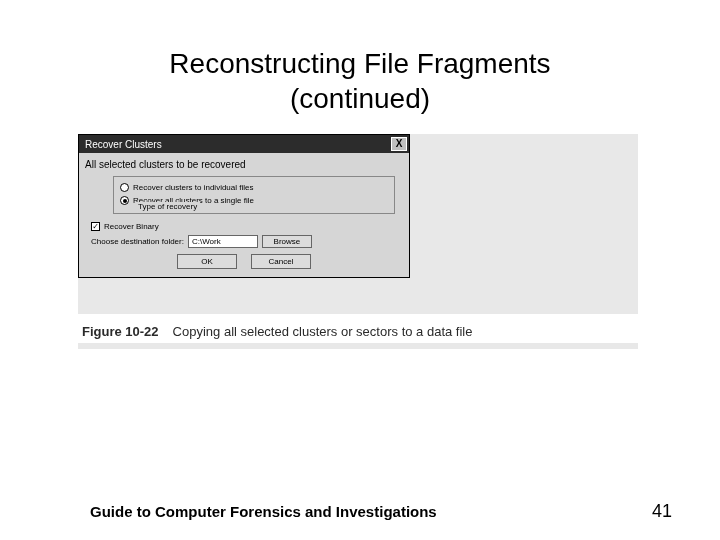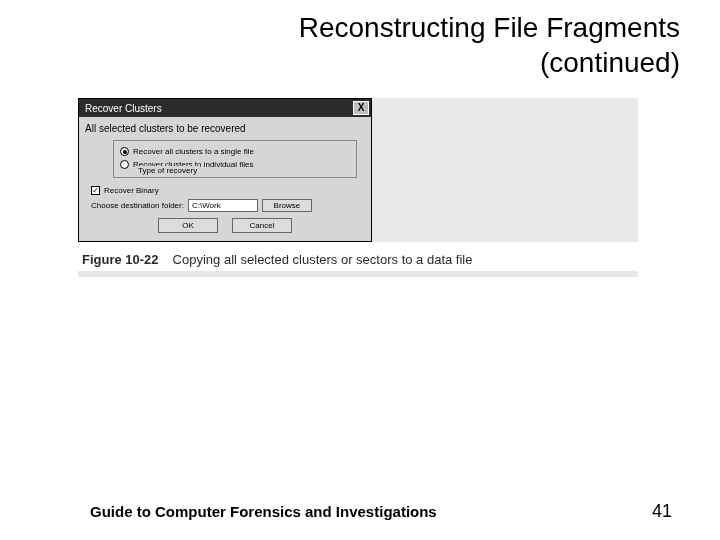--- a/index.html
+++ b/index.html
@@ -4,35 +4,36 @@
 <style>
   * { box-sizing: border-box; }
   html, body { margin:0; padding:0; }
   body {
     width:720px; height:540px;
     font-family: Arial, Helvetica, sans-serif;
     background:#fff; color:#000;
     position:relative;
   }
   .slide-title {
-    text-align:right;
+    text-align:center;
     font-size:28px;
     line-height:1.25;
     padding:10px 40px 8px 40px;
     font-weight:normal;
+    margin-top:36px;
   }
   .figure-area {
     margin:10px 60px 0 78px;
     background:#e8e8e8;
     padding:0 0 6px 0;
     width:560px;
   }
   
   .dialog {
-    width:294px;
+    width:332px;
     background:#d6d6d6;
     border:1px solid #000;
     font-family: Tahoma, Arial, sans-serif;
     font-size:9px;
   }
   .titlebar {
     display:flex; align-items:center; justify-content:space-between;
     background:#2c2c2c; color:#fff;
     padding:2px 2px 2px 6px;
     font-size:10px;
@@ -82,20 +83,21 @@
     padding:1px 0; font-size:8px; text-align:center;
     min-width:50px;
   }
   .btn-row { display:flex; justify-content:center; gap:14px; margin-top:4px; }
   .btn-row .btn { min-width:60px; padding:2px 0; }
   .caption {
     font-family: Arial, sans-serif;
     font-size:13px; color:#2a2a2a;
     padding:10px 4px 4px 4px;
     background:#fff;
+    margin-top:36px;
   }
   .caption .fig-no { font-weight:bold; margin-right:14px; }
   .caption-wrap { background:#fff; }
   .footer {
     position:absolute; left:12px; bottom:18px;
     width:100%;
     display:flex; justify-content:space-between; align-items:baseline;
     padding:0 60px 0 78px;
     font-size:15px;
   }
@@ -116,26 +118,26 @@
     <div class="titlebar">
       <span>Recover Clusters</span>
       <span class="close">X</span>
     </div>
     <div class="dlg-body">
       <div class="note">All selected clusters to be recovered</div>
 
       <div class="group">
         <span class="group-title">Type of recovery</span>
         <div class="opt">
+          <span class="radio"></span>
+          <span>Recover clusters to individual files</span>
+        </div>
+        <div class="opt">
           <span class="radio sel"></span>
           <span>Recover all clusters to a single file</span>
-        </div>
-        <div class="opt">
-          <span class="radio"></span>
-          <span>Recover clusters to individual files</span>
         </div>
       </div>
 
       <div class="row">
         <span class="check">✓</span>
         <span>Recover Binary</span>
       </div>
 
       <div class="row">
         <span>Choose destination folder:</span>

